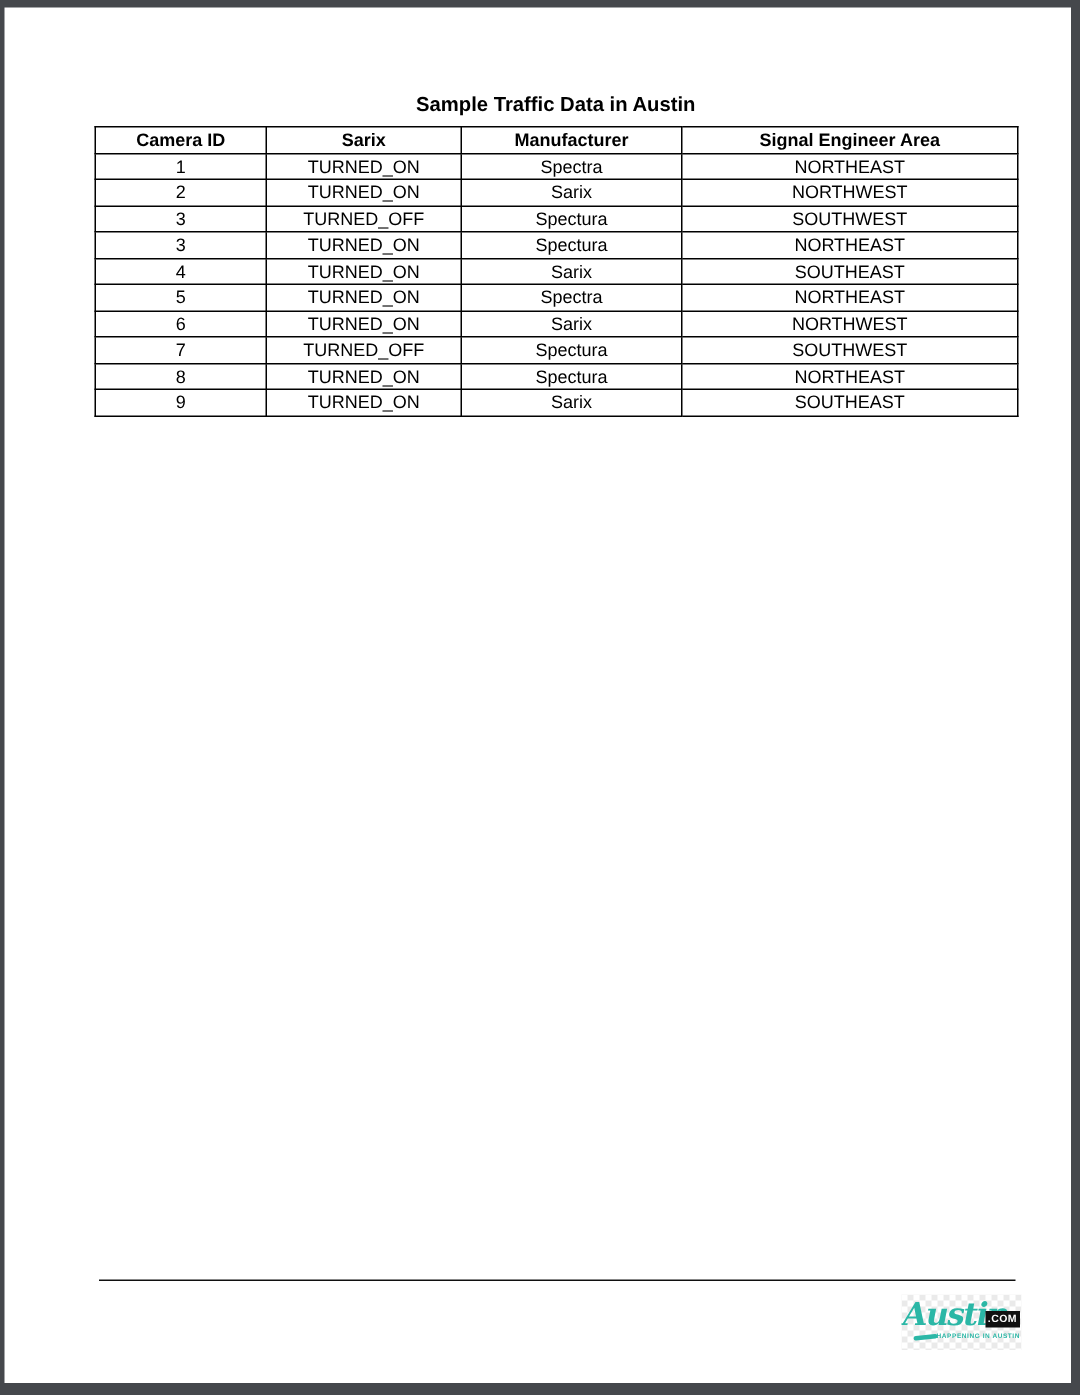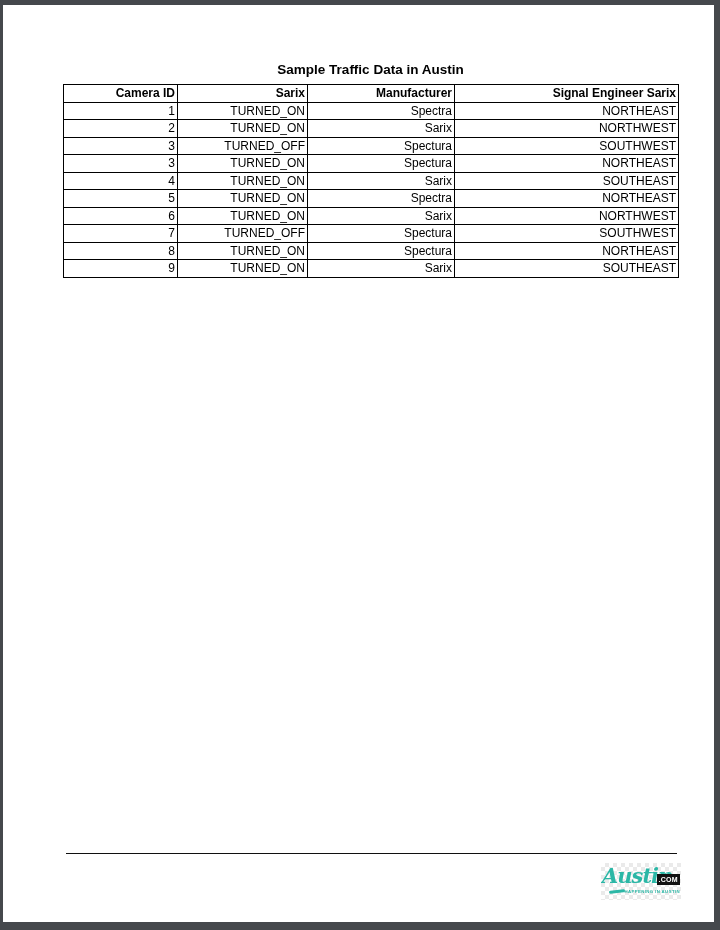--- a/index.html
+++ b/index.html
@@ -49,21 +49,21 @@
   table.traffic col.c1 { width: 114px; }
   table.traffic col.c2 { width: 130px; }
   table.traffic col.c3 { width: 147px; }
   table.traffic col.c4 { width: 224px; }
   table.traffic th, table.traffic td {
     border: 1px solid #000000;
     font-size: 12px;
     line-height: 16.5px;
     height: 16.5px;
     padding: 0 2px 0 2px;
-    text-align: right;
+    text-align: center;
     color: #000000;
     white-space: nowrap;
     overflow: hidden;
     font-weight: normal;
   }
   table.traffic th {
     font-weight: bold;
   }
   .footer-rule {
     position: absolute;
@@ -151,21 +151,21 @@
         <col class="c1">
           <col class="c2">
           <col class="c3">
           <col class="c4">
       </colgroup>
       <thead>
         <tr>
             <th>Camera ID</th>
             <th>Sarix</th>
             <th>Manufacturer</th>
-            <th>Signal Engineer Sarix</th>
+            <th>Signal Engineer Area</th>
           </tr>
       </thead>
       <tbody>
           <tr>
             <td>1</td>
             <td>TURNED_ON</td>
             <td>Spectra</td>
             <td>NORTHEAST</td>
           </tr>
           <tr>

